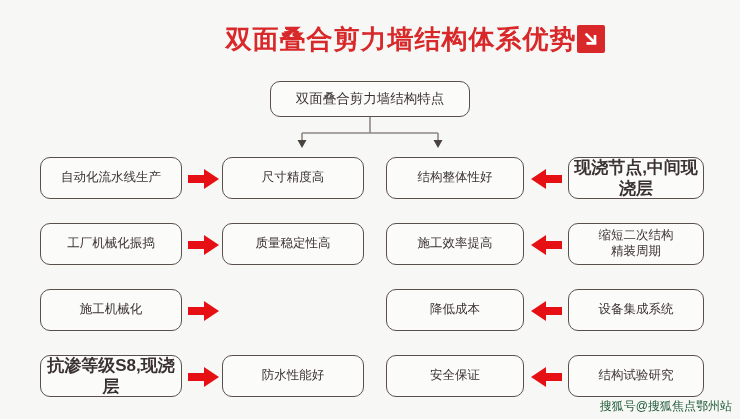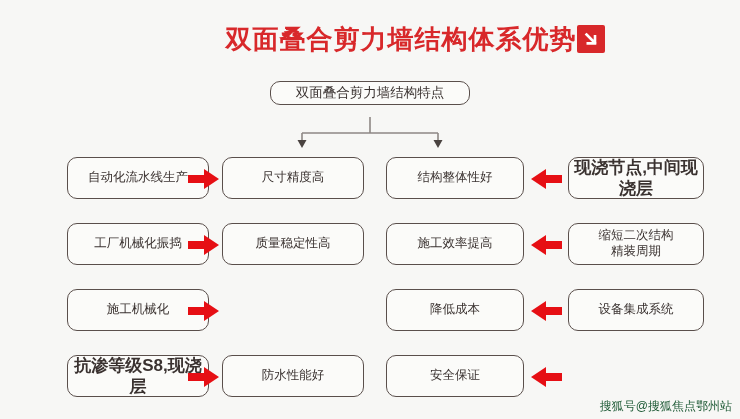--- a/index.html
+++ b/index.html
@@ -46,21 +46,21 @@
     flex: 0 0 auto;
   }
   .title-arrow-box svg { display: block; }
 
   
   .center-node {
     position: absolute;
     top: 81px;
     left: 270px;
     width: 200px;
-    height: 24px;
+    height: 36px;
     border: 1.6px solid #5a4f4b;
     border-radius: 10px;
     background: #fbfbf9;
     display: flex;
     align-items: center;
     justify-content: center;
     box-sizing: border-box;
   }
   .center-node .node-label {
     font-size: 13.5px;
@@ -104,21 +104,21 @@
     padding: 0 4px;
   }
   .cell .cell-label {
     font-size: 12.5px;
     line-height: 1.25;
     color: #3a3230;
     white-space: pre-line;
   }
   .cell.tight .cell-label { font-size: 17px; font-weight: bold; }
 
-  .col1 { left: 40px;  width: 142px; margin-left: 27px; }
+  .col1 { left: 40px;  width: 142px; }
   .col2 { left: 222px; width: 142px; }
   .col3 { left: 386px; width: 138px; }
   .col4 { left: 568px; width: 136px; }
 
   
   .arrow {
     position: absolute;
     top: 18px;
     width: 36px;
     height: 24px;
@@ -250,17 +250,20 @@
       <span class="cell-label">防水性能好</span>
     </div>
     <div class="cell col3">
       <span class="cell-label">安全保证</span>
     </div>
     <div class="arrow arrow-right-col">
       <svg width="36" height="24" viewBox="0 0 36 24" aria-hidden="true">
         <path d="M34 8 L18 8 L18 2 L3 12 L18 22 L18 16 L34 16 Z" fill="#e60f14"></path>
       </svg>
     </div>
+    <div class="cell col4">
+      <span class="cell-label">结构试验研究</span>
+    </div>
   </div>
 
 </div>
 
 <div class="watermark">搜狐号@搜狐焦点鄂州站</div>
 
 </body></html>

